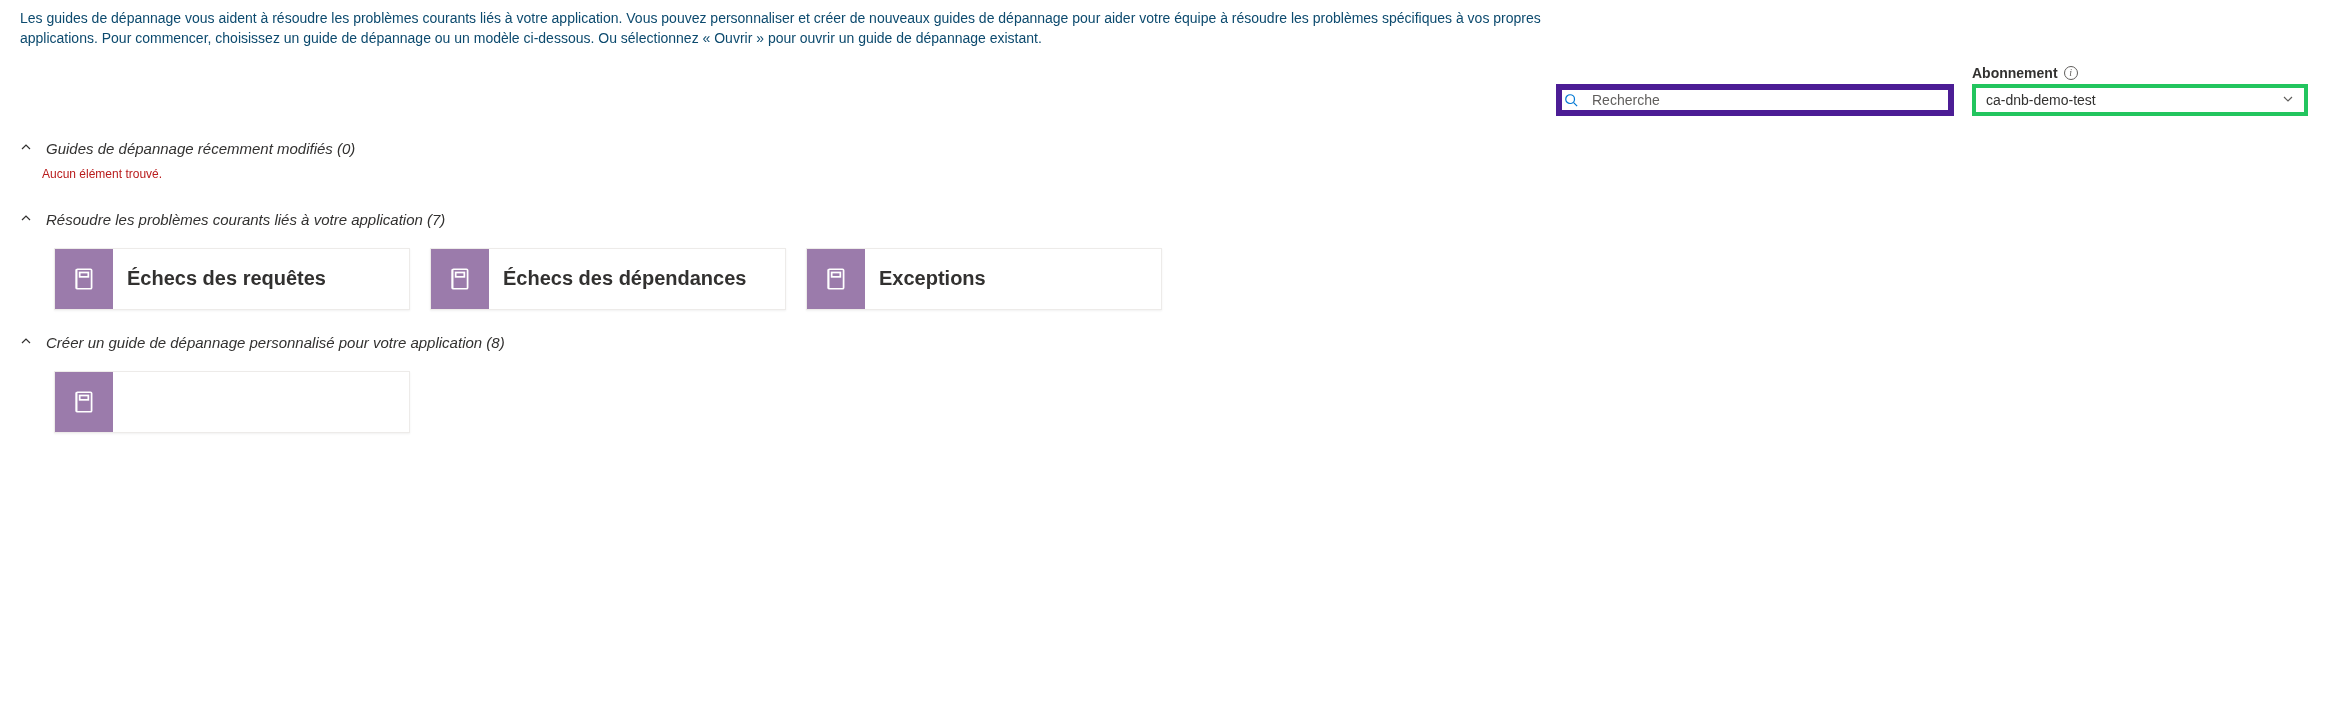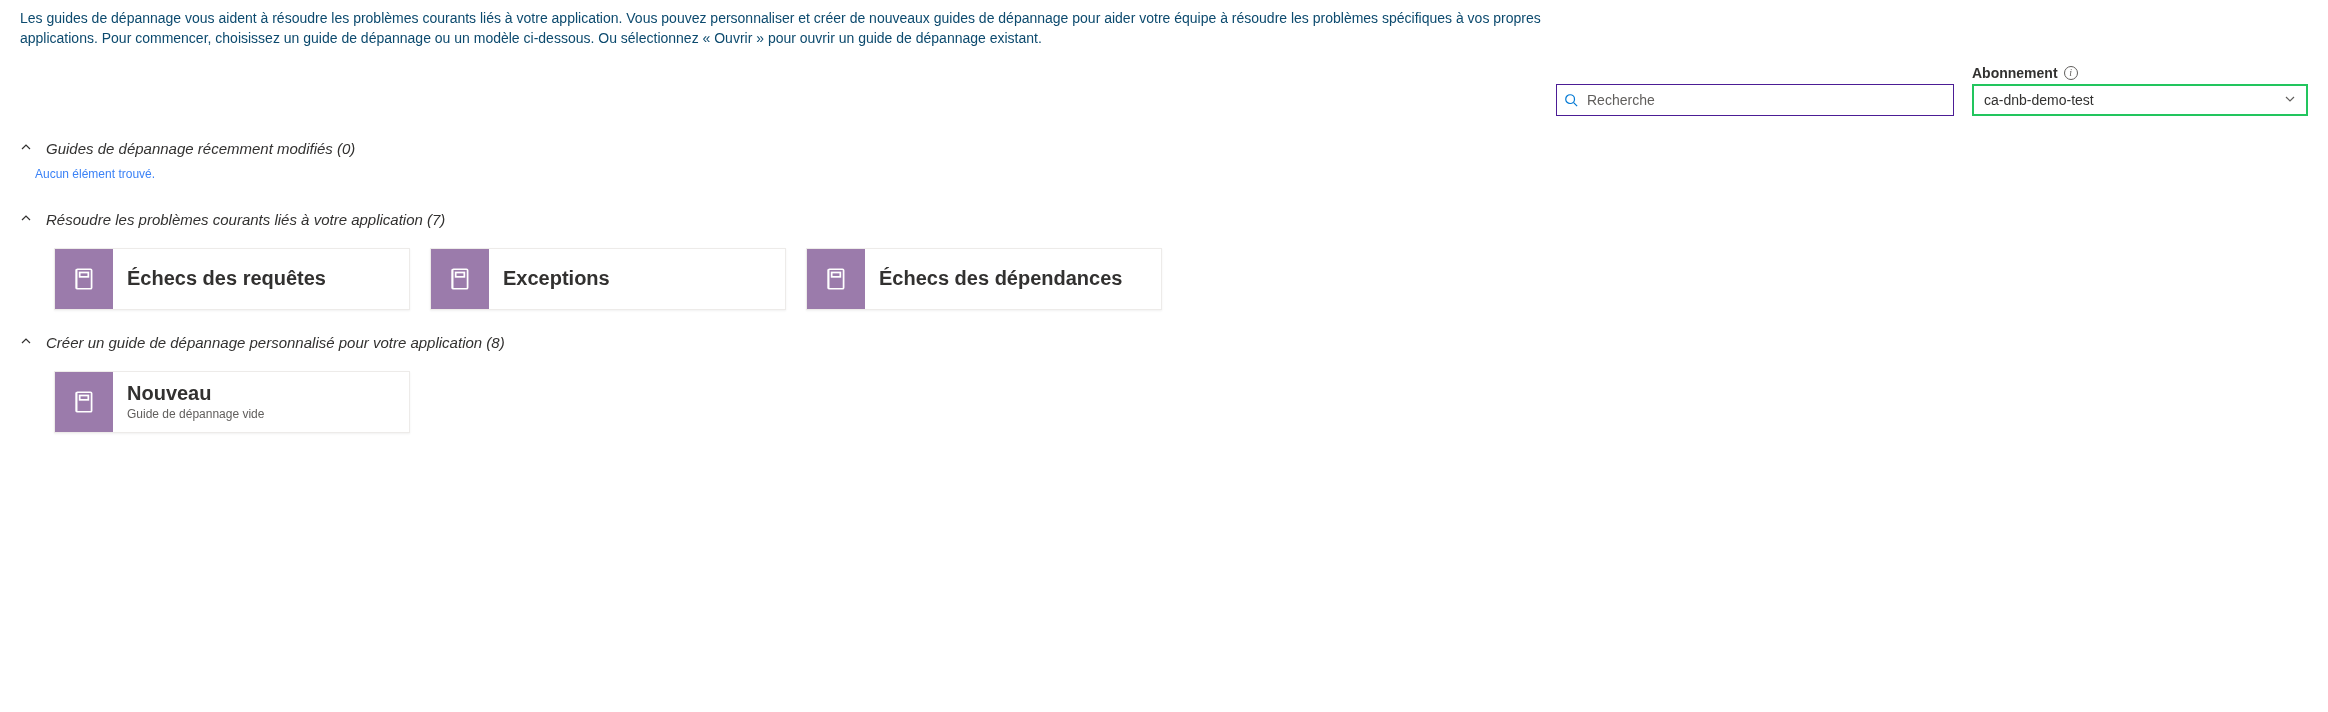--- a/index.html
+++ b/index.html
@@ -29,21 +29,21 @@
       margin-bottom: 18px;
     }
     .search-wrapper {
       position: relative;
       width: 398px;
     }
     .search-input {
       width: 100%;
       height: 32px;
       padding: 4px 8px 4px 30px;
-      border: 1px solid #4c1d95;
+      border: 6px solid #4c1d95;
       font-size: 14px;
       font-family: inherit;
       background: #fff;
     }
     .search-input::placeholder {
       color: #605e5c;
     }
     .search-icon {
       position: absolute;
       left: 8px;
@@ -76,21 +76,21 @@
       justify-content: center;
       font-size: 10px;
       color: #605e5c;
       font-style: italic;
       font-family: Georgia, serif;
     }
     .subscription-select {
       position: relative;
       width: 100%;
       height: 32px;
-      border: 2px solid #22c55e;
+      border: 4px solid #22c55e;
       background: #fff;
       display: flex;
       align-items: center;
       padding: 0 10px;
       cursor: pointer;
       justify-content: space-between;
     }
     .subscription-value {
       font-size: 14px;
     }
@@ -112,23 +112,23 @@
       width: 12px;
       height: 12px;
       flex-shrink: 0;
     }
     .section-title {
       font-size: 15px;
       color: #323130;
       font-style: italic;
     }
     .section-empty {
-      margin-left: 15px;
+      margin-left: 22px;
       font-size: 12px;
-      color: #3b82f6;
+      color: #b91c1c;
       padding: 4px 0 10px 0;
     }
     .tiles-row {
       display: flex;
       gap: 20px;
       margin-left: 34px;
       margin-top: 14px;
       margin-bottom: 18px;
       flex-wrap: wrap;
     }
@@ -240,33 +240,33 @@
     </div>
     <div class="tile">
       <div class="tile-icon">
         <svg viewBox="0 0 24 24" fill="none" stroke="currentColor" stroke-width="1.6">
           <rect x="5" y="3" width="14" height="18" rx="1"></rect>
           <rect x="8" y="6" width="8" height="4"></rect>
           <line x1="5" y1="3" x2="5" y2="21"></line>
         </svg>
       </div>
       <div class="tile-content">
+        <span class="tile-title">Échecs des dépendances</span>
+      </div>
+    </div>
+    <div class="tile">
+      <div class="tile-icon">
+        <svg viewBox="0 0 24 24" fill="none" stroke="currentColor" stroke-width="1.6">
+          <rect x="5" y="3" width="14" height="18" rx="1"></rect>
+          <rect x="8" y="6" width="8" height="4"></rect>
+          <line x1="5" y1="3" x2="5" y2="21"></line>
+        </svg>
+      </div>
+      <div class="tile-content">
         <span class="tile-title">Exceptions</span>
-      </div>
-    </div>
-    <div class="tile">
-      <div class="tile-icon">
-        <svg viewBox="0 0 24 24" fill="none" stroke="currentColor" stroke-width="1.6">
-          <rect x="5" y="3" width="14" height="18" rx="1"></rect>
-          <rect x="8" y="6" width="8" height="4"></rect>
-          <line x1="5" y1="3" x2="5" y2="21"></line>
-        </svg>
-      </div>
-      <div class="tile-content">
-        <span class="tile-title">Échecs des dépendances</span>
       </div>
     </div>
   </div>
 </div>
 
 <div class="section">
   <div class="section-header">
     <span>
       <svg class="section-chevron" viewBox="0 0 12 12" fill="none" stroke="#323130" stroke-width="1.2">
         <polyline points="2,8 6,4 10,8"></polyline>
@@ -276,19 +276,15 @@
   </div>
   <div class="tiles-row">
     <div class="tile">
       <div class="tile-icon">
         <svg viewBox="0 0 24 24" fill="none" stroke="currentColor" stroke-width="1.6">
           <rect x="5" y="3" width="14" height="18" rx="1"></rect>
           <rect x="8" y="6" width="8" height="4"></rect>
           <line x1="5" y1="3" x2="5" y2="21"></line>
         </svg>
       </div>
-      <div class="tile-content">
-        <span class="tile-title">Nouveau</span>
-        <span class="tile-subtitle">Guide de dépannage vide</span>
-      </div>
     </div>
   </div>
 </div>
 
 </body></html>

